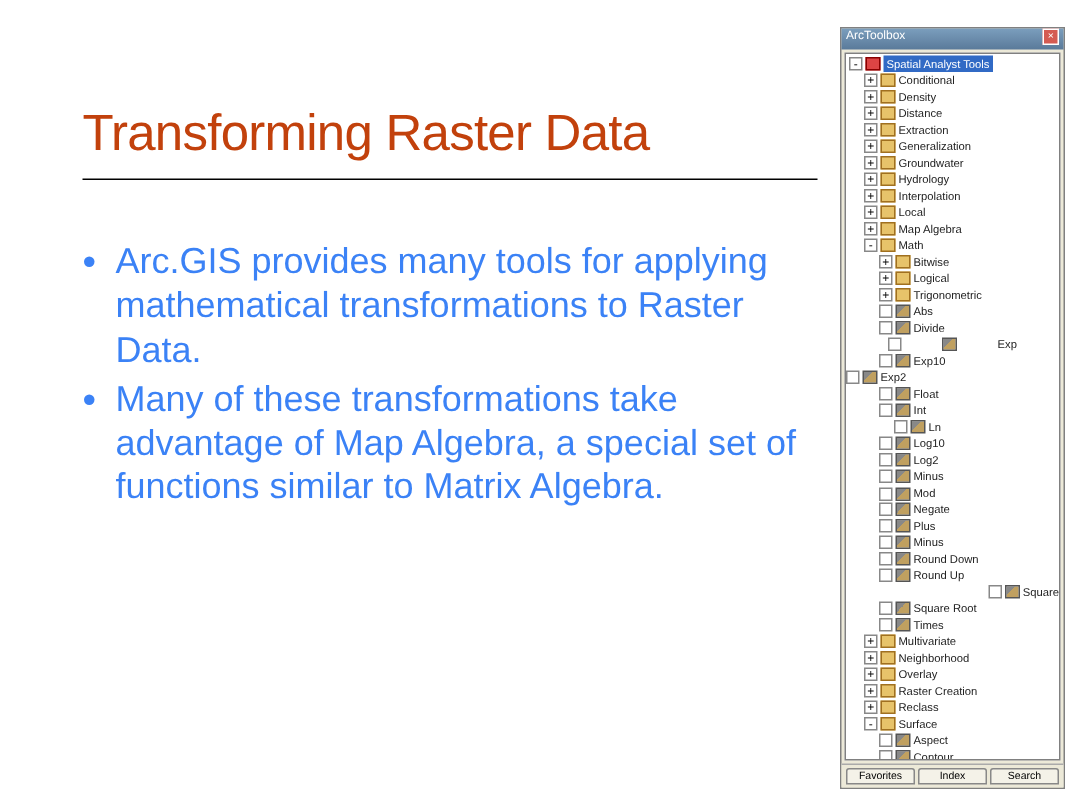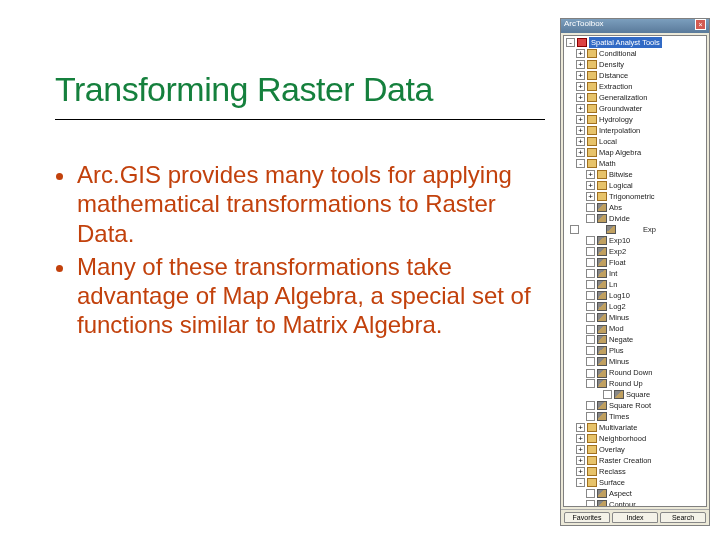--- a/index.html
+++ b/index.html
@@ -14,35 +14,35 @@
   }
   .slide-content {
     position: absolute;
     left: 55px;
     top: 70px;
     width: 490px;
   }
   .slide-title {
     font-size: 34px;
     font-weight: 400;
-    color: #15803d;
+    color: #c2410c;
     margin: 0 0 40px 0;
     border-bottom: 1px solid #000;
     padding-bottom: 10px;
     letter-spacing: -0.5px;
   }
   .bullets {
     list-style: disc;
     padding-left: 22px;
     margin: 0;
   }
   .bullets li {
     font-size: 24px;
     line-height: 1.22;
-    color: #c2410c;
+    color: #3b82f6;
     margin-bottom: 4px;
   }
   .panel {
     position: absolute;
     right: 10px;
     top: 18px;
     width: 150px;
     height: 508px;
     border: 1px solid #808080;
     background: #ece9d8;
@@ -229,46 +229,46 @@
       <div class="row" style="padding-left: 22px;">
         <span class="cb"></span>
         <span class="ico hammer"></span>
         <span>Abs</span>
       </div>
       <div class="row" style="padding-left: 22px;">
         <span class="cb"></span>
         <span class="ico hammer"></span>
         <span>Divide</span>
       </div>
-      <div class="row" style="padding-left: 6px; gap: 25px;">
+      <div class="row" style="padding-left: 28px; gap: 25px;">
         <span class="cb"></span>
         <span class="ico hammer"></span>
         <span>Exp</span>
       </div>
       <div class="row" style="padding-left: 22px;">
         <span class="cb"></span>
         <span class="ico hammer"></span>
         <span>Exp10</span>
       </div>
-      <div class="row" style="padding-left: 22px;">
+      <div class="row" style="">
         <span class="cb"></span>
         <span class="ico hammer"></span>
         <span>Exp2</span>
       </div>
       <div class="row" style="padding-left: 22px;">
         <span class="cb"></span>
         <span class="ico hammer"></span>
         <span>Float</span>
       </div>
       <div class="row" style="padding-left: 22px;">
         <span class="cb"></span>
         <span class="ico hammer"></span>
         <span>Int</span>
       </div>
-      <div class="row" style="padding-left: 22px;">
+      <div class="row" style="padding-left: 32px;">
         <span class="cb"></span>
         <span class="ico hammer"></span>
         <span>Ln</span>
       </div>
       <div class="row" style="padding-left: 22px;">
         <span class="cb"></span>
         <span class="ico hammer"></span>
         <span>Log10</span>
       </div>
       <div class="row" style="padding-left: 22px;">
@@ -294,31 +294,31 @@
       <div class="row" style="padding-left: 22px;">
         <span class="cb"></span>
         <span class="ico hammer"></span>
         <span>Plus</span>
       </div>
       <div class="row" style="padding-left: 22px;">
         <span class="cb"></span>
         <span class="ico hammer"></span>
         <span>Minus</span>
       </div>
-      <div class="row" style="padding-left: 22px; align-items: flex-end;">
+      <div class="row" style="padding-left: 22px;">
         <span class="cb"></span>
         <span class="ico hammer"></span>
         <span>Round Down</span>
       </div>
       <div class="row" style="padding-left: 22px;">
         <span class="cb"></span>
         <span class="ico hammer"></span>
         <span>Round Up</span>
       </div>
-      <div class="row" style="padding-left: 39px;">
+      <div class="row" style="padding-left: 39px; justify-content: flex-end;">
         <span class="cb"></span>
         <span class="ico hammer"></span>
         <span>Square</span>
       </div>
       <div class="row" style="padding-left: 22px;">
         <span class="cb"></span>
         <span class="ico hammer"></span>
         <span>Square Root</span>
       </div>
       <div class="row" style="padding-left: 22px;">

